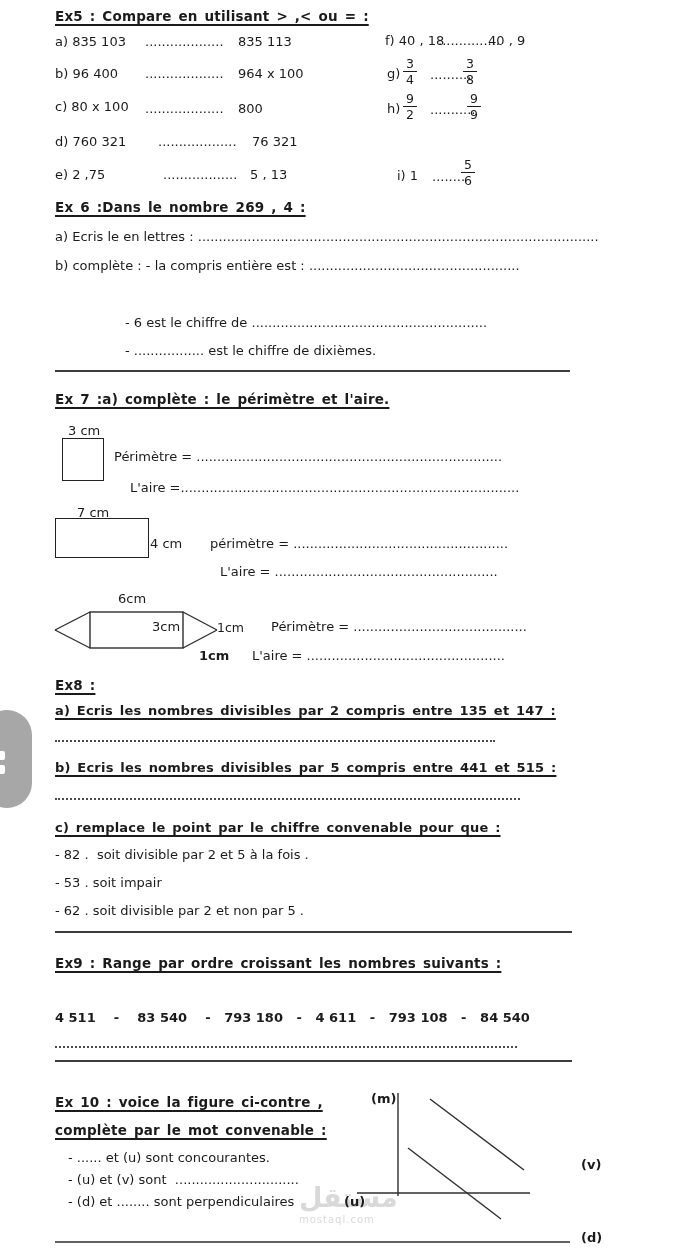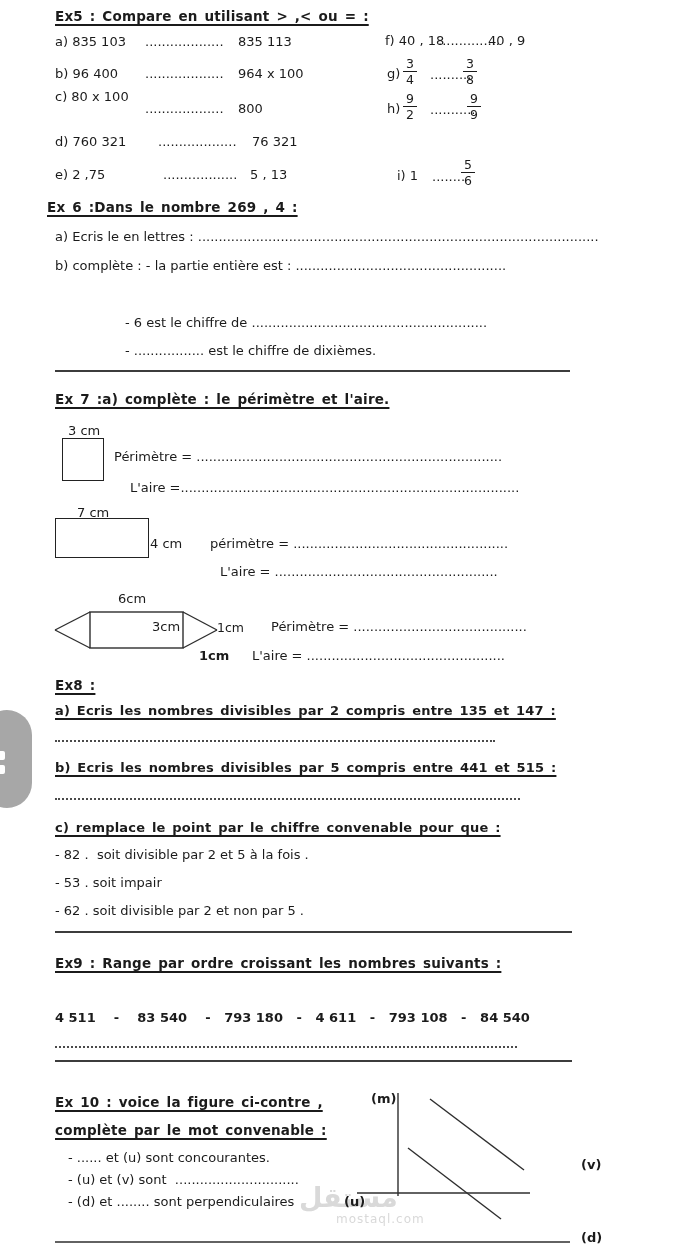--- a/index.html
+++ b/index.html
@@ -12,21 +12,21 @@
   .title{font-weight:bold;font-size:13.5px;letter-spacing:.2px;word-spacing:2px;
          text-decoration:underline;text-decoration-thickness:1.5px;text-underline-offset:3px;}
   .sep{height:2px;background:#3c3c3c;}
   .dotline{border-bottom:2px dotted #4a4a4a;height:0;}
   .frac{display:inline-flex;flex-direction:column;align-items:center;line-height:15px;font-size:12.5px;}
   .frac .fn{border-bottom:1.3px solid #1b1b1b;padding:0 3px;}
   .frac .fd{padding:0 3px;}
   .shape{border:1.5px solid #222;background:#fff;}
   .wm{color:#d9d9d9;}
   .wm-logo{font-size:27px;font-weight:bold;line-height:28px;}
-  .wm-domain{font-size:12px;letter-spacing:1px;line-height:15px;margin-left:37px;}
+  .wm-domain{font-size:10px;letter-spacing:1px;line-height:15px;}
   .figlabel{font-weight:bold;font-size:13px;}
   .sidetab{left:-18px;top:710px;width:50px;height:98px;border-radius:25px;background:#a7a7a7;}
   .tabbar{left:0;width:23px;height:9px;background:#ffffff;border-radius:2px;}
   svg{display:block;}
   line,rect.sv{stroke:#2e2e2e;stroke-width:1.4;}
 </style>
 </head>
 <body>
 
 <div class="page">
@@ -34,21 +34,21 @@
   <div class="abs t title" style="left:55px;top:8px">Ex5 : Compare en utilisant &gt; ,&lt; ou = :</div>
 
   <div class="abs t" style="left:55px;top:34px">a) 835 103</div>
   <div class="abs t" style="left:145px;top:34px">...................</div>
   <div class="abs t" style="left:238px;top:34px">835 113</div>
 
   <div class="abs t" style="left:55px;top:66px">b) 96 400</div>
   <div class="abs t" style="left:145px;top:66px">...................</div>
   <div class="abs t" style="left:238px;top:66px">964 x 100</div>
 
-  <div class="abs t" style="left:55px;top:89px">c) 80 x 100</div>
+  <div class="abs t" style="left:55px;top:99px">c) 80 x 100</div>
   <div class="abs t" style="left:145px;top:101px">...................</div>
   <div class="abs t" style="left:238px;top:101px">800</div>
 
   <div class="abs t" style="left:55px;top:134px">d) 760 321</div>
   <div class="abs t" style="left:158px;top:134px">...................</div>
   <div class="abs t" style="left:252px;top:134px">76 321</div>
 
   <div class="abs t" style="left:55px;top:167px">e) 2 ,75</div>
   <div class="abs t" style="left:163px;top:167px">..................</div>
   <div class="abs t" style="left:250px;top:167px">5 , 13</div>
@@ -79,23 +79,23 @@
     <span class="fd">9</span>
   </div>
 
   <div class="abs t" style="left:397px;top:168px">i) 1</div>
   <div class="abs t" style="left:432px;top:169px">........</div>
   <div class="abs frac" style="left:461px;top:157px">
     <span class="fn">5</span>
     <span class="fd">6</span>
   </div>
 
-  <div class="abs t title" style="left:47px;top:199px">Ex 6 :Dans le nombre 269 , 4 :</div>
+  <div class="abs t title" style="left:55px;top:199px">Ex 6 :Dans le nombre 269 , 4 :</div>
   <div class="abs t" style="left:55px;top:229px">a) Ecris le en lettres : .................................................................................................</div>
-  <div class="abs t" style="left:55px;top:258px">b) complète : - la partie entière est : ...................................................</div>
+  <div class="abs t" style="left:55px;top:258px">b) complète : - la compris entière est : ...................................................</div>
   <div class="abs t" style="left:125px;top:315px">- 6 est le chiffre de .........................................................</div>
   <div class="abs t" style="left:125px;top:343px">- ................. est le chiffre de dixièmes.</div>
   <div class="abs sep" style="left:55px;top:370px;width:515px"></div>
 
   <div class="abs t title" style="left:55px;top:391px">Ex 7 :a) complète : le périmètre et l'aire.</div>
 
   <div class="abs t" style="left:68px;top:423px">3 cm</div>
   <div class="abs shape" style="left:62px;top:438px;width:40px;height:41px"></div>
   <div class="abs t" style="left:114px;top:449px">Périmètre = ..........................................................................</div>
   <div class="abs t" style="left:130px;top:480px">L'aire =..................................................................................</div>

